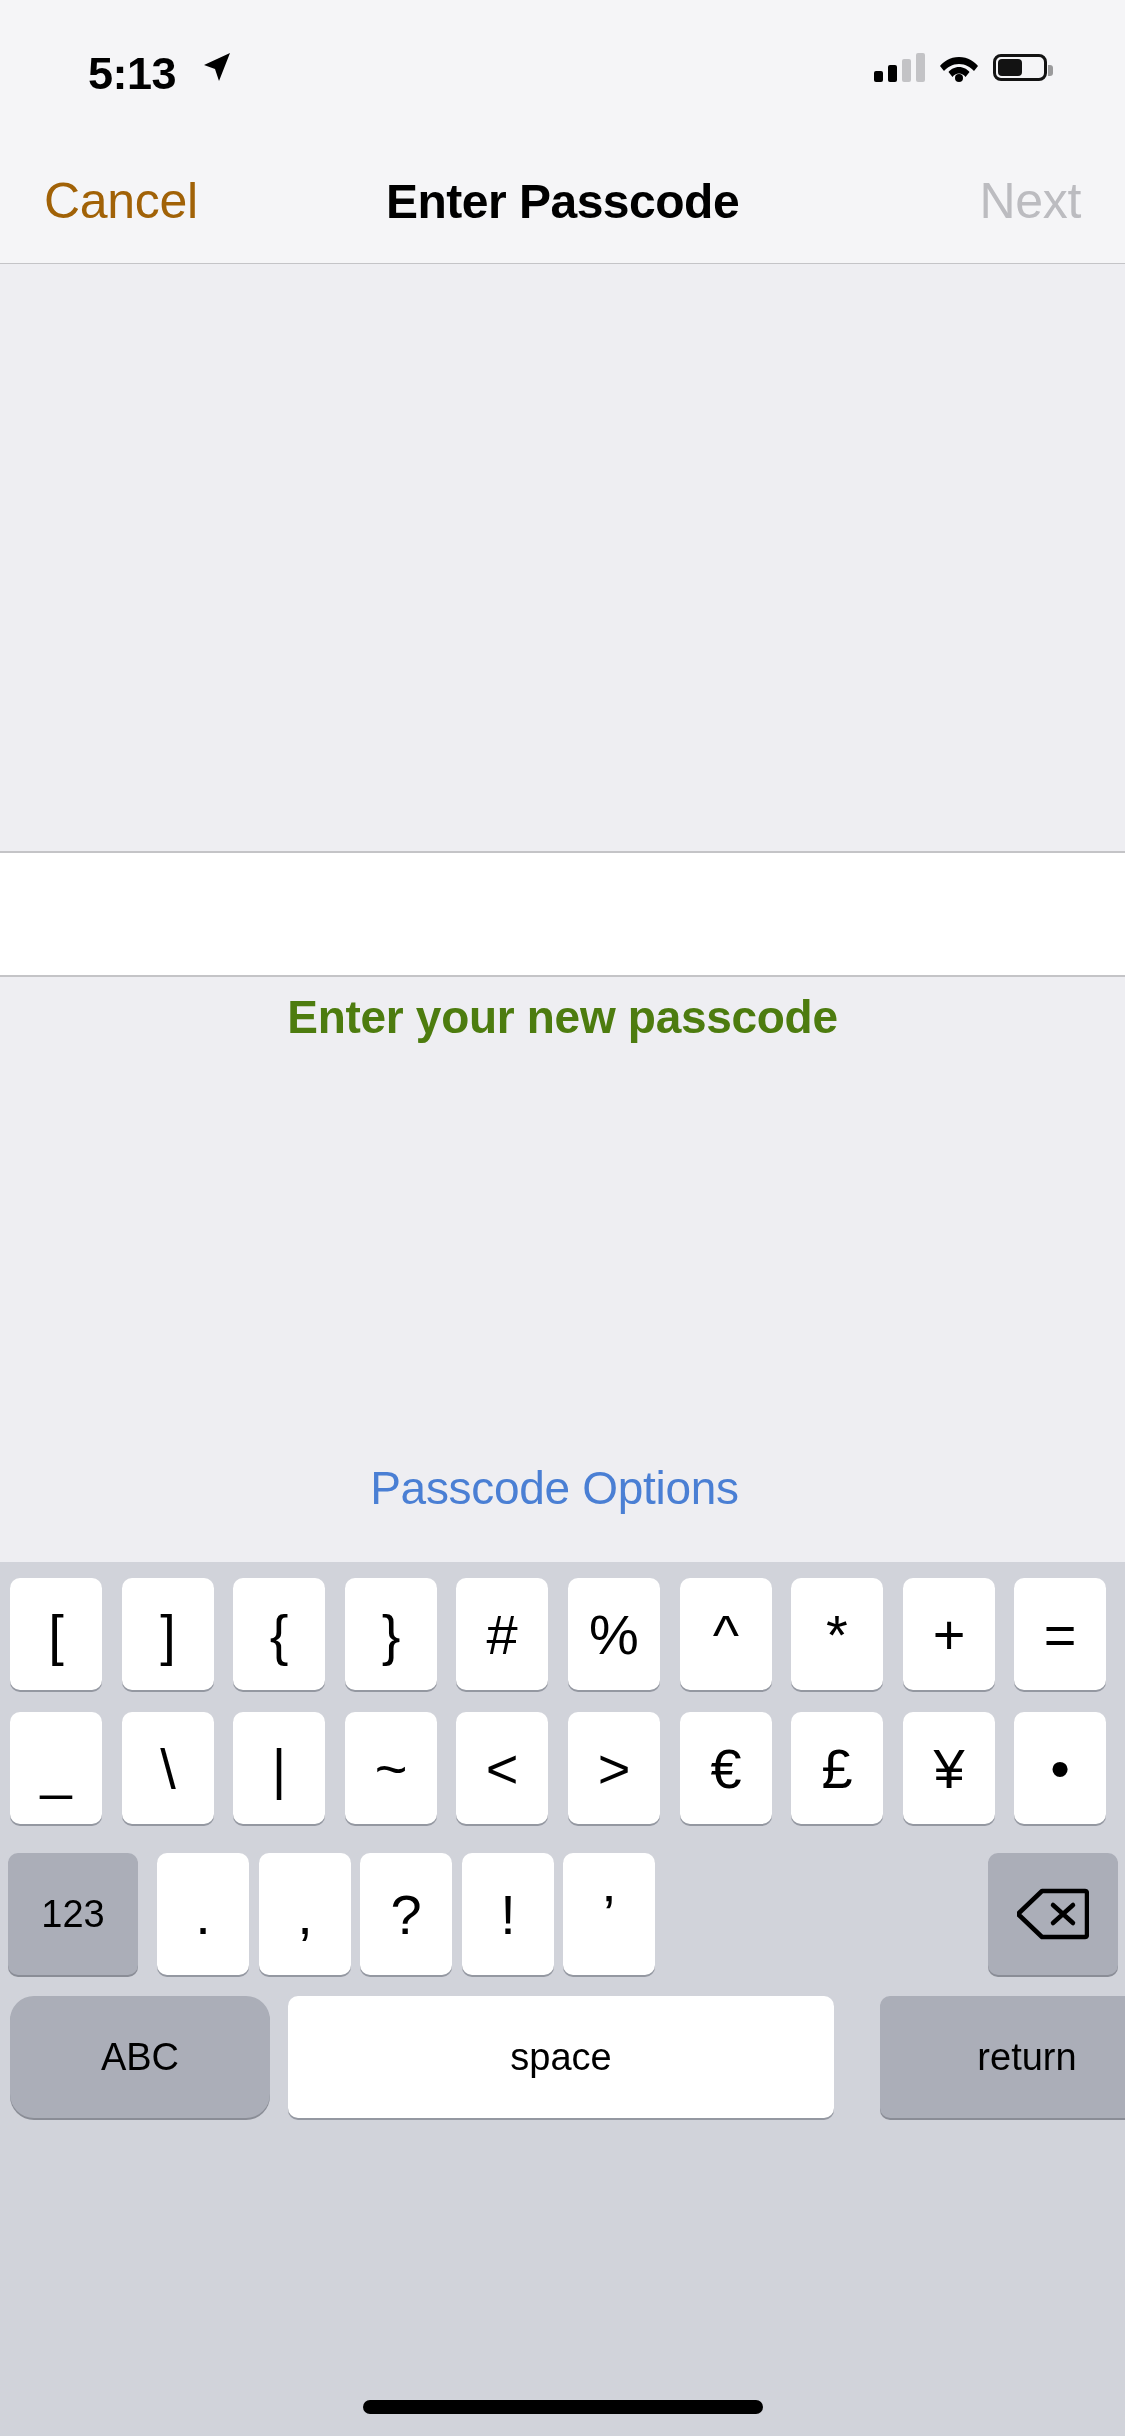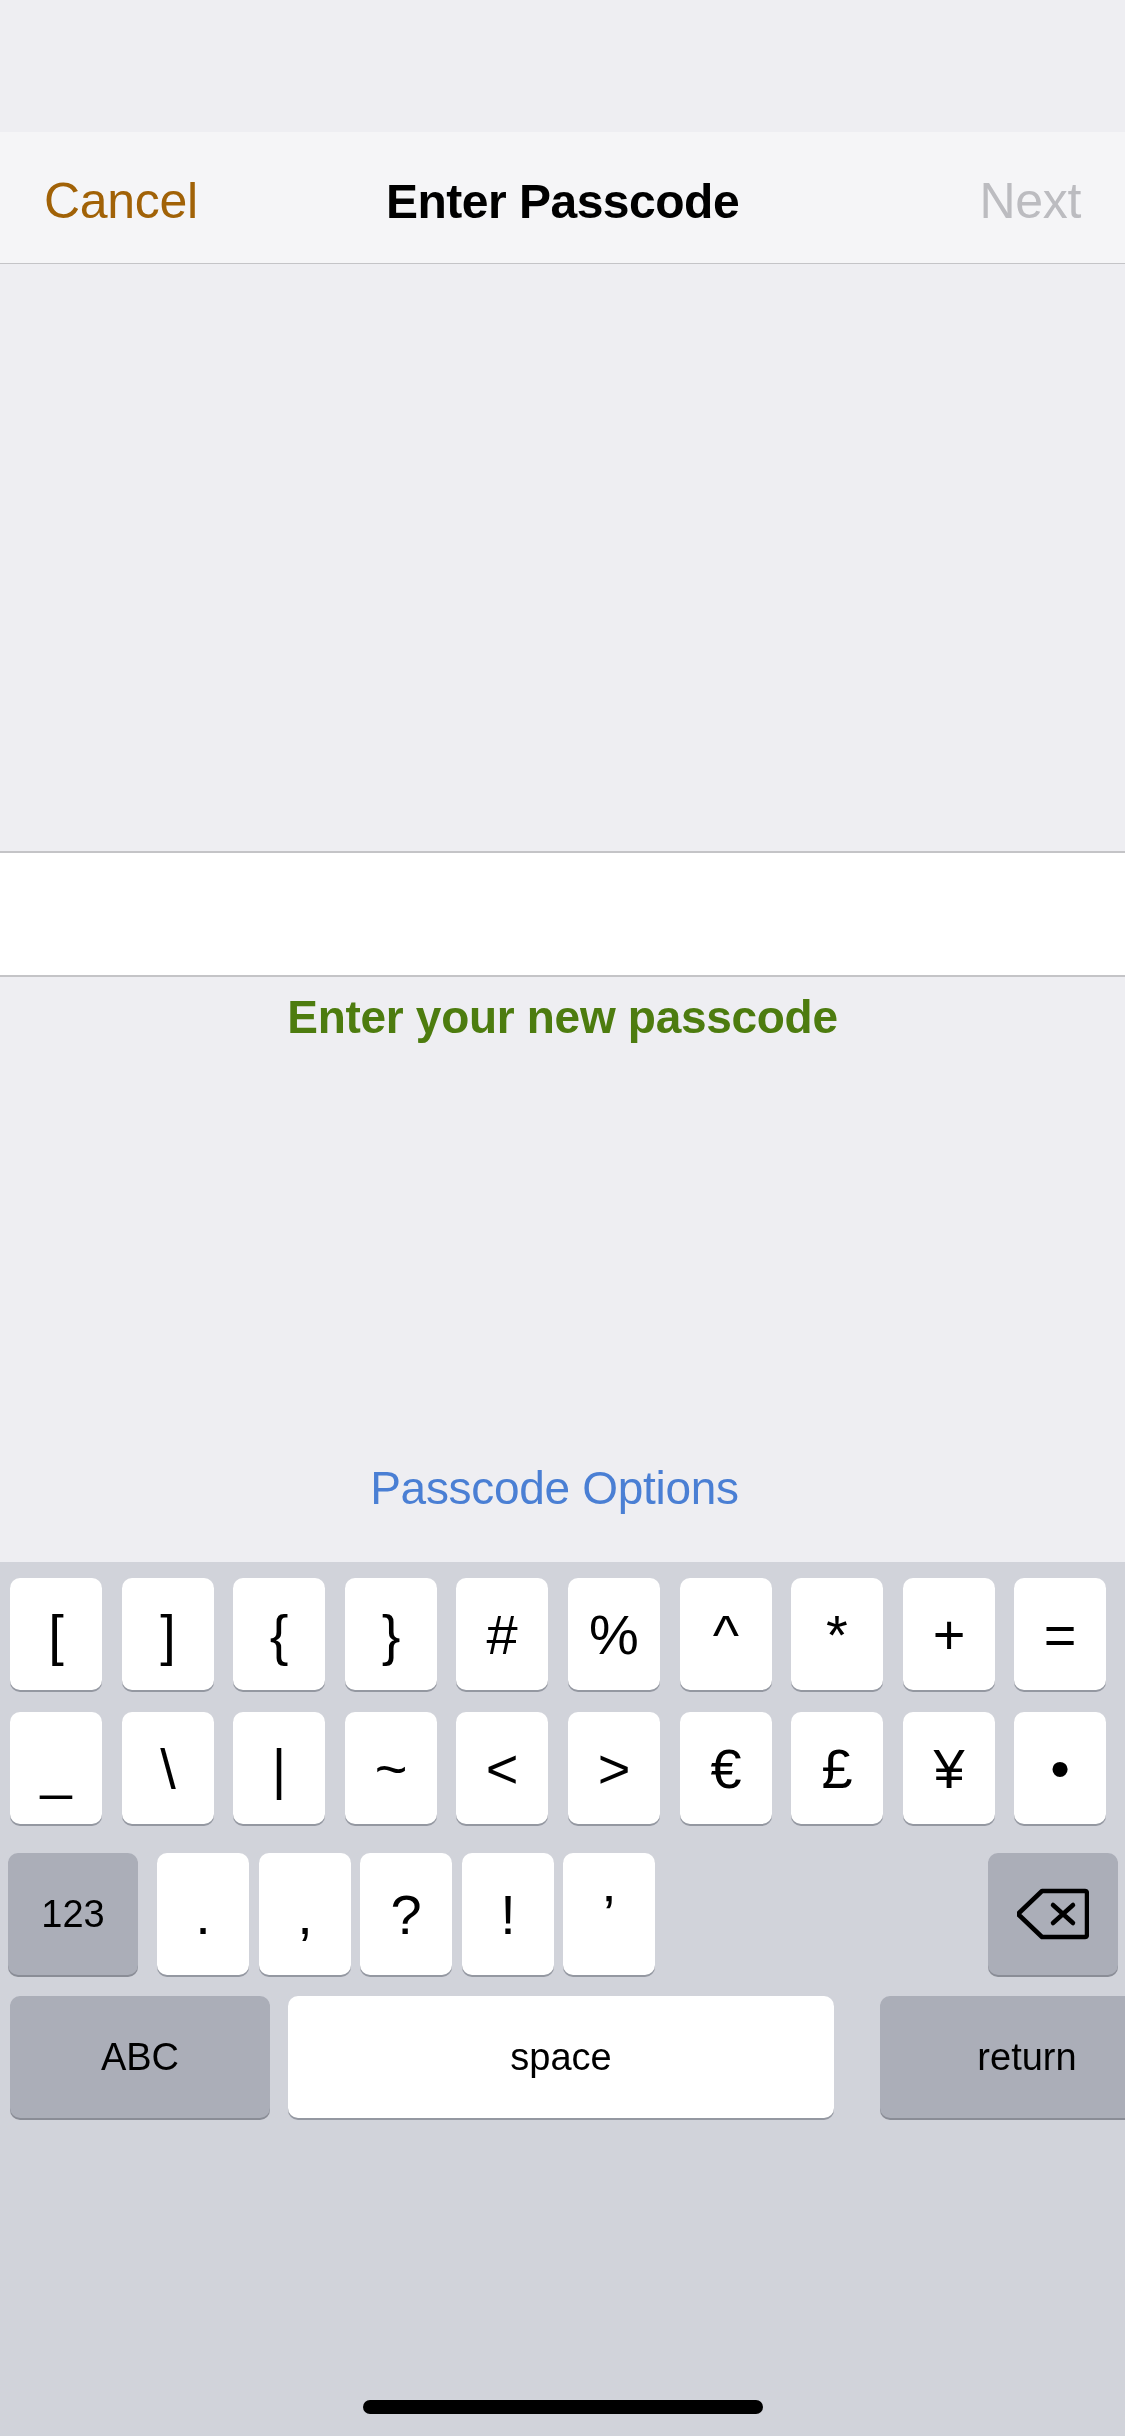--- a/index.html
+++ b/index.html
@@ -213,20 +213,42 @@
     height: 14px;
     background: #000;
     border-radius: 7px;
   }
 </style>
 </head>
 <body>
 
 <div id="screen">
 
+  <div id="status-bar">
+    <div id="status-time">5:13</div>
+    <svg id="loc-arrow" viewBox="0 0 34 34">
+      <path d="M30 3 L4 15 L15 19 L19 31 Z" fill="#000"></path>
+    </svg>
+    <div id="status-right">
+      <div class="sig-bars">
+        <i class="b1"></i>
+          <i class="b2"></i>
+          <i class="b3"></i>
+          <i class="b4"></i>
+      </div>
+      <svg id="wifi-icon" viewBox="0 0 40 30">
+        <path d="M20 5 C11 5 4 10 1 14 L5 19 C8 15.5 13.5 12 20 12 C26.5 12 32 15.5 35 19 L39 14 C36 10 29 5 20 5 Z" fill="#000"></path>
+        <path d="M20 15 C15.5 15 11.5 17.5 9.5 20 L13.5 25 C15 23 17.3 21.5 20 21.5 C22.7 21.5 25 23 26.5 25 L30.5 20 C28.5 17.5 24.5 15 20 15 Z" fill="#000"></path>
+        <circle cx="20" cy="26" r="4" fill="#000"></circle>
+      </svg>
+      <div id="battery">
+        <div id="battery-fill"></div>
+      </div>
+    </div>
+  </div>
 
   <div id="nav-bar">
     <div id="nav-cancel">Cancel</div>
     <div id="nav-title">Enter Passcode</div>
     <div id="nav-next">Next</div>
   </div>
 
   <div id="content">
     <div id="field-row">
       <input id="passcode-input" type="password" placeholder="" style="">
@@ -262,19 +284,19 @@
       <div class="kb-key row3 sym-big" style="left: 259px; width: 92px;">,</div>
       <div class="kb-key row3 sym-big" style="left: 360px; width: 92px;">?</div>
       <div class="kb-key row3 sym-big" style="left: 462px; width: 92px;">!</div>
       <div class="kb-key row3 sym-big" style="left: 563px; width: 92px;">’</div>
       <div class="kb-key row3 gray" style="left: 988px; width: 130px;">
         <svg width="72" height="54" viewBox="0 0 72 54">
           <path d="M25 4 L68 4 Q70 4 70 7 L70 47 Q70 50 68 50 L25 50 L2 28 Q0 27 2 26 Z" fill="none" stroke="#000" stroke-width="4.5" stroke-linejoin="round"></path>
           <path d="M36 18 L56 36 M56 18 L36 36" stroke="#000" stroke-width="4.5" stroke-linecap="round"></path>
         </svg>
       </div>
-      <div class="kb-key row4 gray small-label" style="left: 10px; width: 260px;">ABC</div>
+      <div class="kb-key row4 gray small-label" style="left: 10px; width: 260px; border-radius: 24px;">ABC</div>
       <div class="kb-key row4 small-label" style="left: 288px; width: 546px;">space</div>
       <div class="kb-key row4 gray small-label" style="left: 880px; width: 294px;">return</div>
     </div>
 
   <div id="home-indicator"></div>
 </div>
 
 </body></html>

